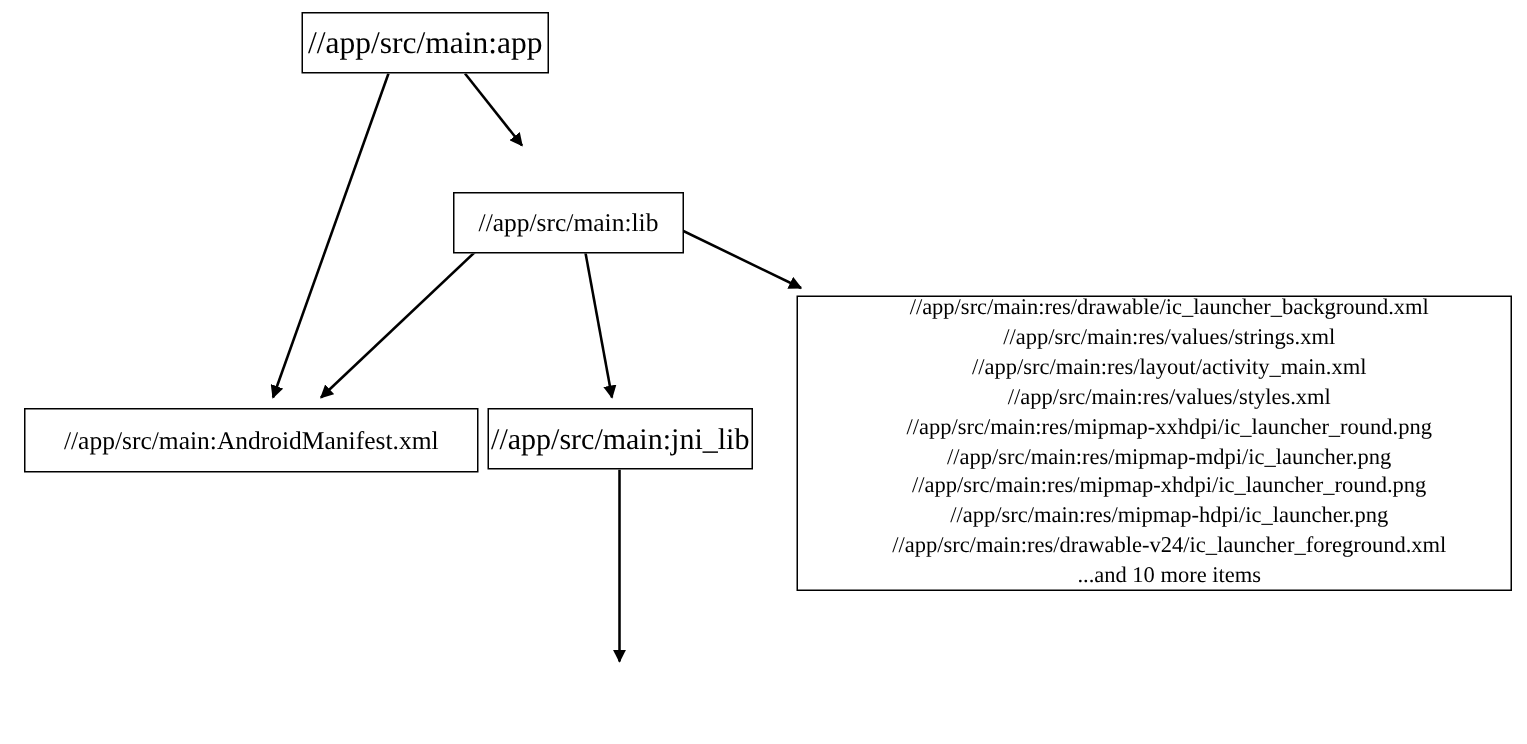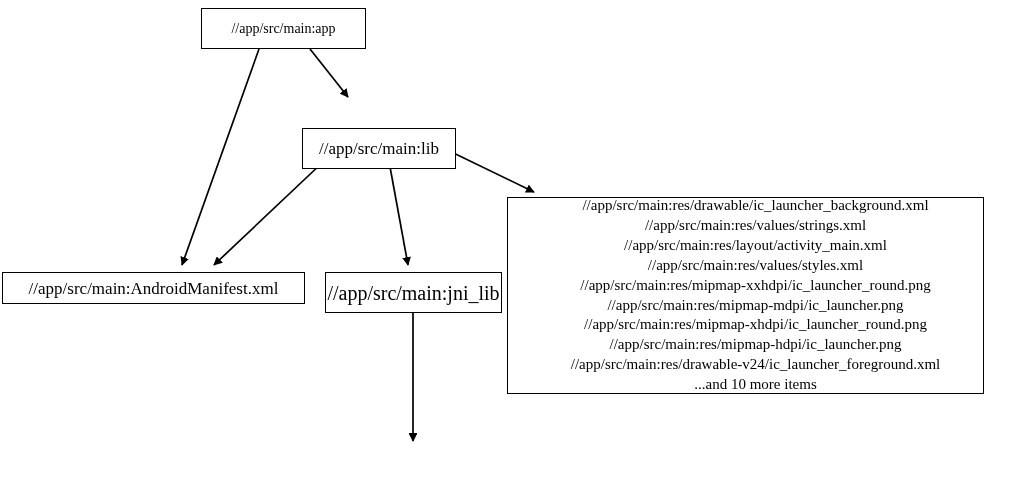--- a/index.html
+++ b/index.html
@@ -35,26 +35,26 @@
     text-align: center;
     white-space: pre;
     line-height: 1.0;
   }
   .node-label {
     display: block;
     white-space: pre;
     text-align: center;
   }
   
-  #node-app        { left: 201px; top: 8px;   width: 165px; height: 41px;  font-size: 14px; }
+  #node-app        { left: 201px; top: 8px;   width: 165px; height: 41px;  font-size: 21px; }
   #node-lib        { left: 302px; top: 104px; width: 154px; height: 41px;  font-size: 17px; margin-top: 24px; }
-  #node-manifest   { left: 2px;   top: 272px; width: 303px; height: 32px;  font-size: 17px; }
+  #node-manifest   { left: 16px;   top: 272px; width: 303px; height: 43px;  font-size: 17px; }
   #node-jnilib     { left: 325px; top: 272px; width: 177px; height: 41px;  font-size: 20px; }
   #node-nativelib  { left: 279px; top: 448px; width: 271px; height: 41px;  font-size: 17px; }
-  #node-resources  { left: 507px; top: 197px; width: 477px; height: 197px; font-size: 15px; padding-left: 20px; }
+  #node-resources  { left: 531px; top: 197px; width: 477px; height: 197px; font-size: 15px; padding-left: 20px; }
   #node-resources .node-label { line-height: 1.33; }
 </style>
 </head>
 <body>
 
 <div id="canvas">
 
   <svg id="edge-layer" viewBox="0 0 1018 496" width="1018" height="496" xmlns="http://www.w3.org/2000/svg">
     <defs>
       <marker id="arrow" viewBox="0 0 10 10" refX="9" refY="5" markerWidth="5.2" markerHeight="5.2" orient="auto-start-reverse">

